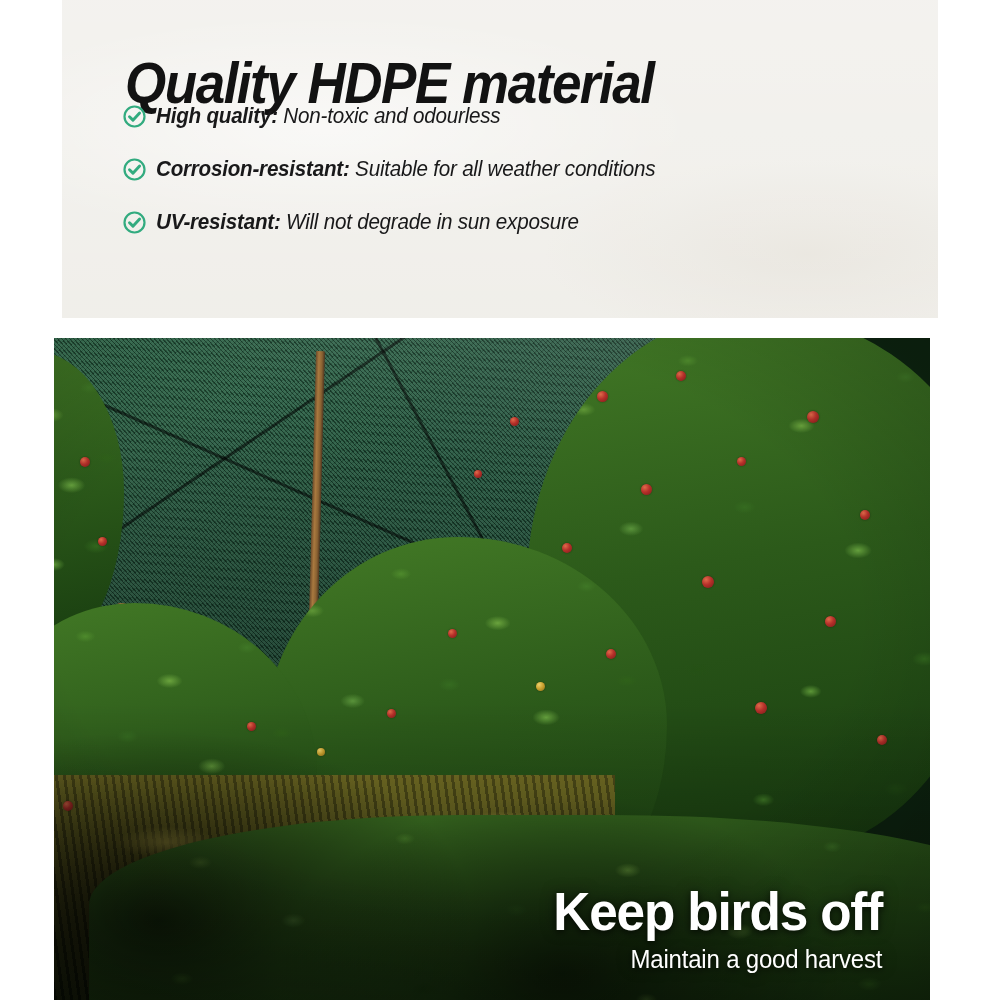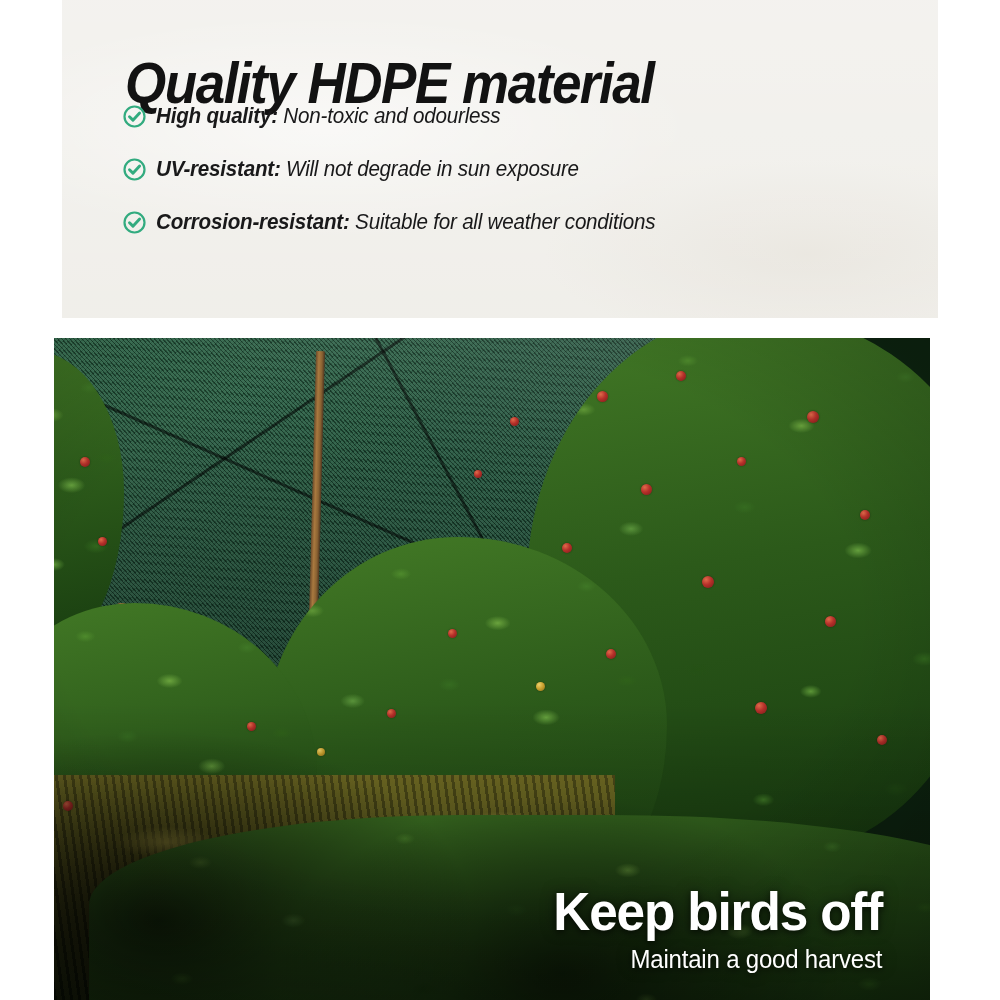--- a/index.html
+++ b/index.html
@@ -330,29 +330,29 @@
             <path d="M7.2 12.3 L10.5 15.5 L16.9 8.6" fill="none" stroke="#32ab7f" stroke-width="2.8" stroke-linecap="round" stroke-linejoin="round"></path>
           </svg>
           <span class="bullet-text"><span class="lead">High quality:</span> <span>Non-toxic and odourless</span></span>
         </li>
 
         <li class="bullet">
           <svg class="check-icon" viewBox="0 0 24 24">
             <circle cx="12" cy="12" r="9.6" fill="none" stroke="#32ab7f" stroke-width="2.1"></circle>
             <path d="M7.2 12.3 L10.5 15.5 L16.9 8.6" fill="none" stroke="#32ab7f" stroke-width="2.8" stroke-linecap="round" stroke-linejoin="round"></path>
           </svg>
-          <span class="bullet-text"><span class="lead">UV-resistant:</span> <span>Will not degrade in sun exposure</span></span>
+          <span class="bullet-text"><span class="lead">Corrosion-resistant:</span> <span>Suitable for all weather conditions</span></span>
         </li>
 
         <li class="bullet">
           <svg class="check-icon" viewBox="0 0 24 24">
             <circle cx="12" cy="12" r="9.6" fill="none" stroke="#32ab7f" stroke-width="2.1"></circle>
             <path d="M7.2 12.3 L10.5 15.5 L16.9 8.6" fill="none" stroke="#32ab7f" stroke-width="2.8" stroke-linecap="round" stroke-linejoin="round"></path>
           </svg>
-          <span class="bullet-text"><span class="lead">Corrosion-resistant:</span> <span>Suitable for all weather conditions</span></span>
+          <span class="bullet-text"><span class="lead">UV-resistant:</span> <span>Will not degrade in sun exposure</span></span>
         </li>
 
 
       </ul>
     </div>
   </section>
 
   <section class="panel-bottom">
 
     <div class="shade-net">

